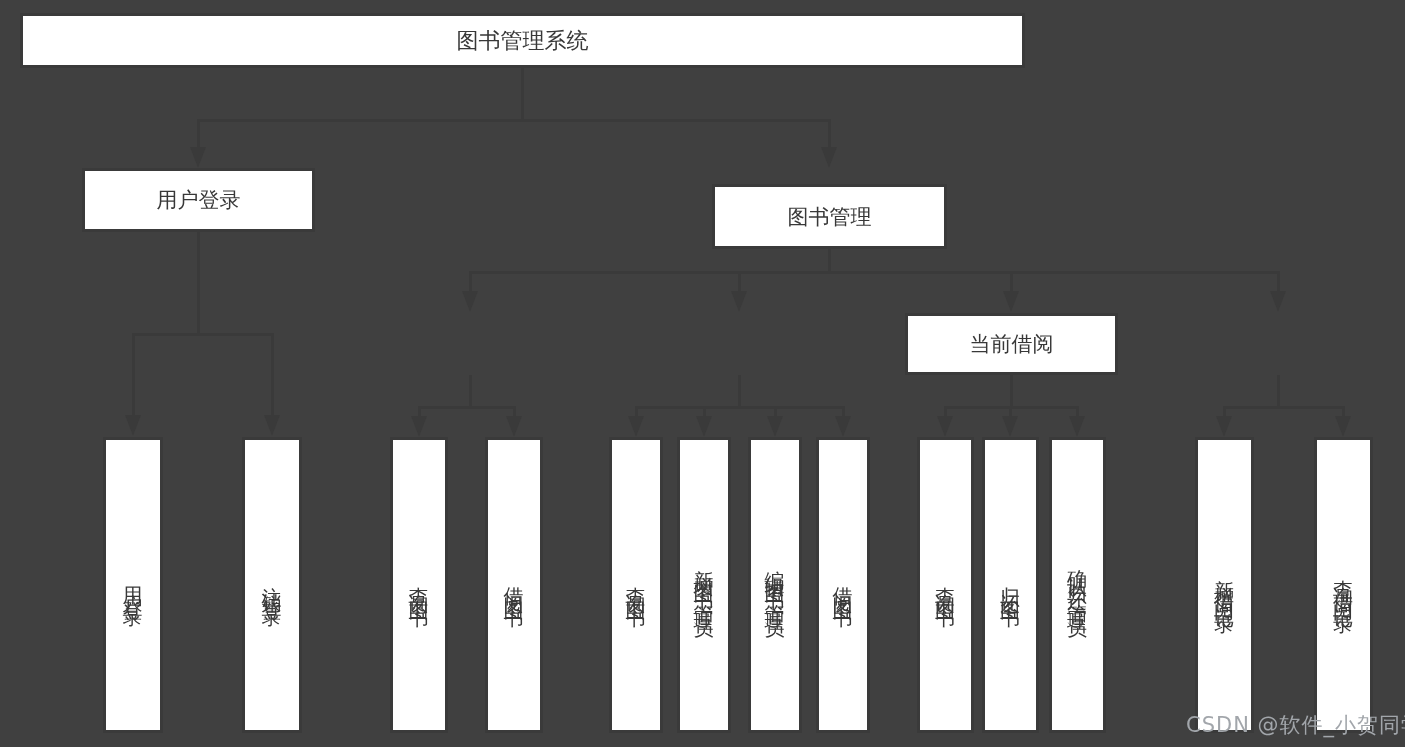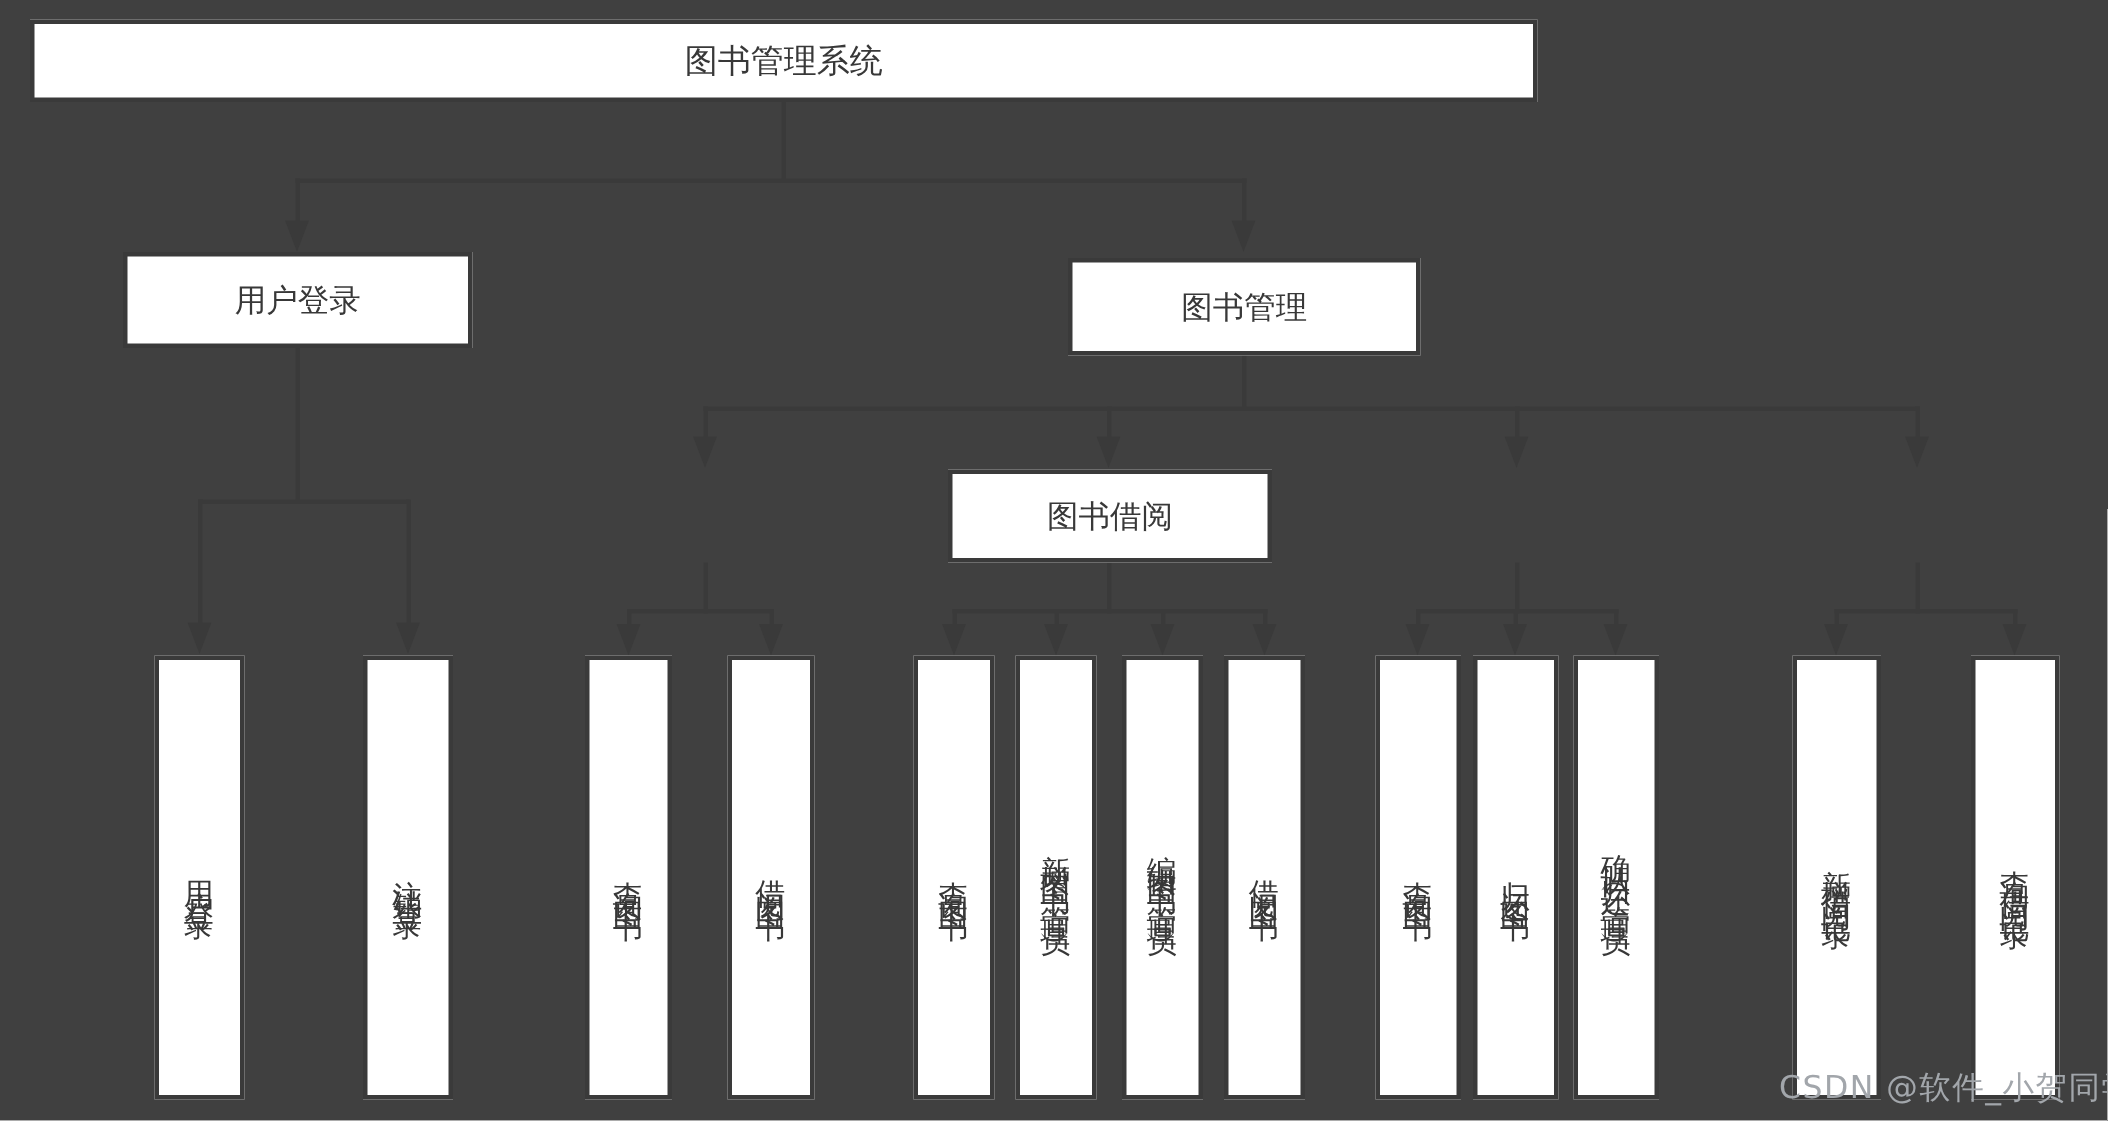--- a/index.html
+++ b/index.html
@@ -38,21 +38,21 @@
   <div class="vline" style="left:521px;top:68px;height:54px"></div>
   <div class="hline" style="left:197px;top:119px;width:634px"></div>
   <div class="vline" style="left:197px;top:119px;height:30px"></div>
   <div class="arrow" style="left:190px;top:147px"></div>
   <div class="vline" style="left:828px;top:119px;height:30px"></div>
   <div class="arrow" style="left:821px;top:147px"></div>
 
   <div class="node" style="left:82px;top:168px;width:233px;height:64px">
     <span>用户登录</span>
   </div>
-  <div class="node" style="left:712px;top:172px;width:235px;height:65px">
+  <div class="node" style="left:712px;top:184px;width:235px;height:65px">
     <span>图书管理</span>
   </div>
 
   <div class="vline" style="left:197px;top:232px;height:104px"></div>
   <div class="hline" style="left:132px;top:333px;width:141px"></div>
   <div class="vline" style="left:132px;top:333px;height:84px"></div>
   <div class="arrow" style="left:125px;top:415px"></div>
   <div class="vline" style="left:271px;top:333px;height:84px"></div>
   <div class="arrow" style="left:264px;top:415px"></div>
 
@@ -60,22 +60,22 @@
   <div class="hline" style="left:469px;top:271px;width:811px"></div>
   <div class="vline" style="left:469px;top:271px;height:22px"></div>
   <div class="arrow" style="left:462px;top:291px"></div>
   <div class="vline" style="left:738px;top:271px;height:22px"></div>
   <div class="arrow" style="left:731px;top:291px"></div>
   <div class="vline" style="left:1010px;top:271px;height:22px"></div>
   <div class="arrow" style="left:1003px;top:291px"></div>
   <div class="vline" style="left:1277px;top:271px;height:22px"></div>
   <div class="arrow" style="left:1270px;top:291px"></div>
 
-  <div class="node" style="left:632px;top:313px;width:216px;height:62px">
-    <span>图书借阅</span>
+  <div class="node" style="left:905px;top:313px;width:213px;height:62px">
+    <span>当前借阅</span>
   </div>
 
   <div class="vline" style="left:469px;top:375px;height:34px"></div>
   <div class="hline" style="left:418px;top:406px;width:98px"></div>
   <div class="vline" style="left:418px;top:406px;height:12px"></div>
   <div class="arrow" style="left:411px;top:416px"></div>
   <div class="vline" style="left:513px;top:406px;height:12px"></div>
   <div class="arrow" style="left:506px;top:416px"></div>
 
   <div class="vline" style="left:738px;top:375px;height:34px"></div>

